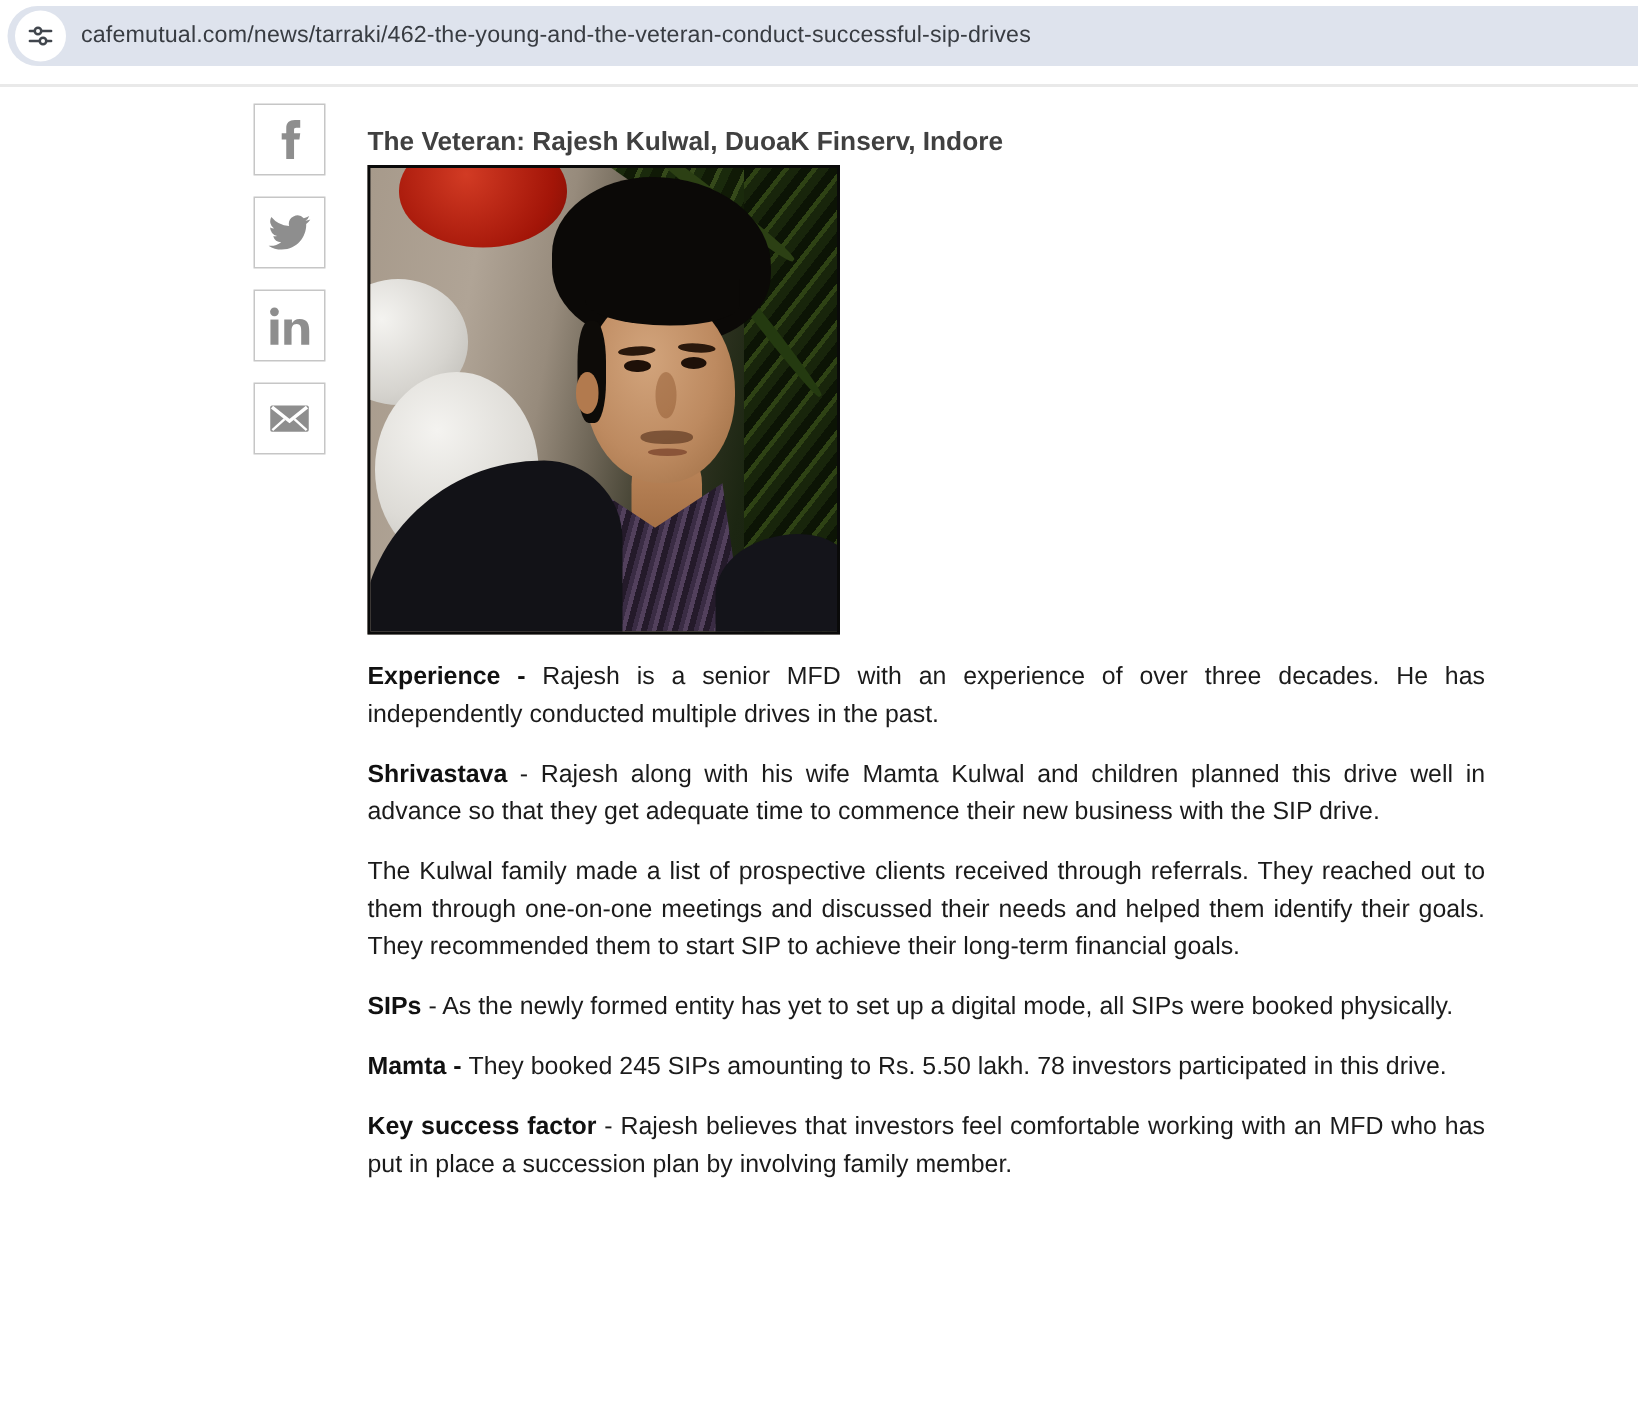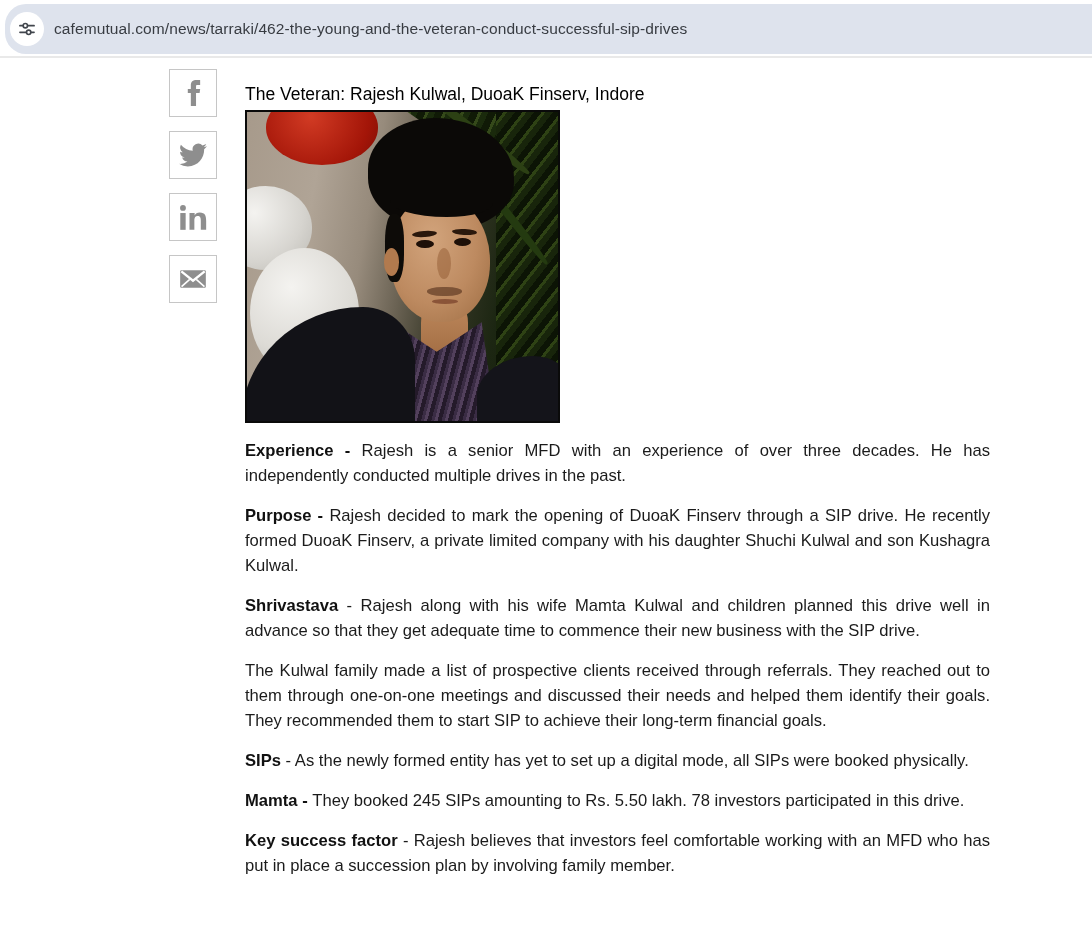--- a/index.html
+++ b/index.html
@@ -2,21 +2,21 @@
 <html><head>
 <meta charset="utf-8">
 <style>
   html,body{margin:0;padding:0;}
   body{
     width:1092px;height:948px;background:#ffffff;overflow:hidden;position:relative;
     font-family:"Liberation Sans",sans-serif;
   }
   
   .urlbar{
-    position:absolute;left:5px;top:4px;right:0;height:50px;
+    position:absolute;left:5px;top:4px;right:0;height:40px;
     background:#dee3ed;border-radius:21px 0 0 21px;
     display:flex;align-items:center;
   }
   .tune-circle{
     width:34px;height:34px;border-radius:50%;background:#ffffff;margin-left:5px;
     display:flex;align-items:center;justify-content:center;flex:0 0 auto;
   }
   .url-text{
     margin-left:10px;font-size:15.5px;color:#383c42;white-space:nowrap;letter-spacing:.1px;
   }
@@ -24,21 +24,21 @@
 
   
   .share{position:absolute;left:169px;top:69px;width:48px;display:flex;flex-direction:column;gap:14px;}
   .share-btn{
     width:48px;height:48px;box-sizing:border-box;border:1px solid #c6c6c6;background:#fff;
     display:flex;align-items:center;justify-content:center;cursor:pointer;
   }
   .share-btn svg{fill:#8e8e8e;}
 
   
-  .heading{position:absolute;left:245px;top:72px;font-size:17.5px;font-weight:normal;color:#000000;text-align:right;}
+  .heading{position:absolute;left:245px;top:72px;font-size:17.5px;font-weight:bold;color:#404040;text-align:right;}
   .content{position:absolute;left:245px;top:438px;width:745px;}
   .content p{margin:0 0 15px 0;font-size:16.6px;line-height:25px;text-align:justify;color:#1b1b1b;}
   .content b{font-weight:bold;color:#111;}
 
   
   .photo{
     position:absolute;left:245px;top:110px;width:315px;height:313px;box-sizing:border-box;
     border:2px solid #0a0a0a;overflow:hidden;background:#8f8478;
   }
   .photo .ly{position:absolute;}
@@ -148,19 +148,18 @@
   <div class="ly ph-brow-r"></div>
   <div class="ly ph-eye-l"></div>
   <div class="ly ph-eye-r"></div>
   <div class="ly ph-nose"></div>
   <div class="ly ph-mustache"></div>
   <div class="ly ph-mouth"></div>
 </div>
 
 <div class="content">
     <p><b>Experience - </b><span>Rajesh is a senior MFD with an experience of over three decades. He has independently conducted multiple drives in the past.</span></p>
-    <p><b>Purpose - </b><span>Rajesh decided to mark the opening of DuoaK Finserv through a SIP drive. He recently formed DuoaK Finserv, a private limited company with his daughter Shuchi Kulwal and son Kushagra Kulwal.</span></p>
     <p><b>Shrivastava </b><span>- Rajesh along with his wife Mamta Kulwal and children planned this drive well in advance so that they get adequate time to commence their new business with the SIP drive.</span></p>
     <p><span>The Kulwal family made a list of prospective clients received through referrals. They reached out to them through one-on-one meetings and discussed their needs and helped them identify their goals. They recommended them to start SIP to achieve their long-term financial goals.</span></p>
     <p><b>SIPs </b><span>- As the newly formed entity has yet to set up a digital mode, all SIPs were booked physically.</span></p>
     <p><b>Mamta - </b><span>They booked 245 SIPs amounting to Rs. 5.50 lakh. 78 investors participated in this drive.</span></p>
     <p><b>Key success factor </b><span>- Rajesh believes that investors feel comfortable working with an MFD who has put in place a succession plan by involving family member.</span></p>
   </div>
 
 </body></html>

